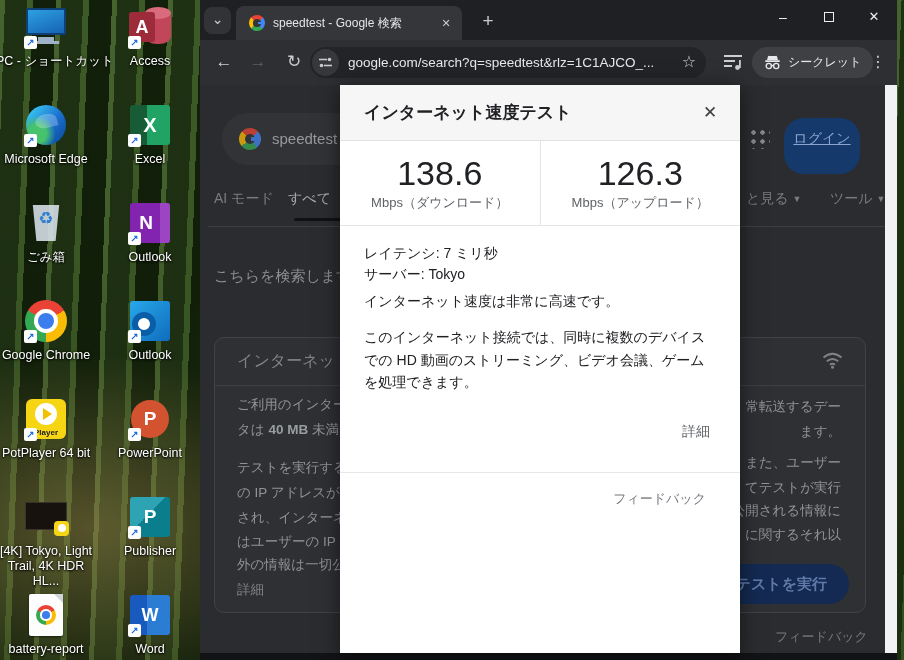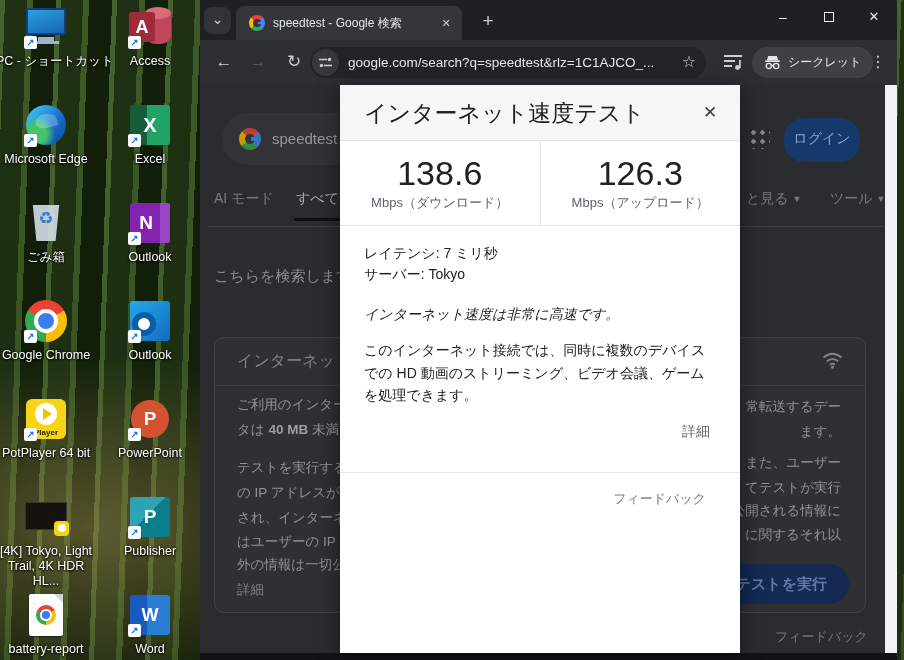--- a/index.html
+++ b/index.html
@@ -92,22 +92,22 @@
     display:flex; align-items:center; gap:7px; color:#e6e7e9; font-size:12px; }
   .menu3 { position:absolute; left:666px; top:6px; width:24px; height:32px; color:#ccced1; font-size:16px; line-height:32px; text-align:center; }
 
   
   .content { position:absolute; left:0; top:85px; width:697px; height:568px; background:#2b2c2f; overflow:hidden; }
   .sbox { position:absolute; left:22px; top:28px; width:502px; height:52px; border-radius:26px; background:#323336; }
   .sbox .g { position:absolute; left:17px; top:15px; width:22px; height:22px; opacity:.75; }
   .sbox .q { position:absolute; left:50px; top:0; line-height:52px; font-size:15px; color:#97999c; }
   .appsgrid { position:absolute; left:548px; top:42px; width:22px; height:22px;
     background:radial-gradient(#85888b 2px, transparent 2.4px); background-size:9px 9px; background-position:1px 1px; }
-  .loginbtn { position:absolute; left:584px; top:33px; width:76px; height:44px; border-radius:20px; background:#15396b;
-    color:#8aa4cf; font-size:14px; text-align:center; line-height:40px; }
+  .loginbtn { position:absolute; left:584px; top:33px; width:76px; height:56px; border-radius:20px; background:#15396b;
+    color:#8aa4cf; font-size:14px; text-align:center; line-height:40px;text-decoration:underline; }
   .ptab { position:absolute; top:105px; font-size:14px; color:#797c7f; }
   .ptab.sel { color:#a7aaae; }
   .underline { position:absolute; left:94px; top:133px; width:58px; height:3px; background:#101113; border-radius:2px; }
   .caret { font-size:9px; position:relative; top:-1px; }
   .tabs-divider { position:absolute; left:8px; top:141px; width:677px; height:1px; background:#3d3f42; }
   .hint { position:absolute; left:14px; top:182px; font-size:15px; color:#8b8e91; }
   .card { position:absolute; left:14px; top:252px; width:652px; height:276px; border:1px solid #404246; border-radius:10px; background:#2f3034; }
   .card .ct { position:absolute; left:22px; top:13px; font-size:16px; color:#808386; }
   .card .wifi { position:absolute; right:22px; top:14px; }
   .card .cdiv { position:absolute; left:0; top:47px; width:100%; height:1px; background:#3d3f42; }
@@ -118,30 +118,30 @@
   .runbtn { position:absolute; right:16px; top:226px; height:40px; line-height:40px; padding:0 22px; border-radius:20px;
     background:#142a52; color:#5f7aa9; font-size:15px; font-weight:bold; white-space:nowrap; }
   .pfeedback { position:absolute; left:575px; top:543px; font-size:13px; color:#77797c; }
   .bottomstrip { position:absolute; left:0; top:653px; width:697px; height:7px; background:#121315; }
   .scrollbar { position:absolute; left:685px; top:85px; width:12px; height:568px; background:#f1f2f3; z-index:30; }
 
   
   .dialog { position:absolute; left:140px; top:85px; width:400px; height:568px; background:#fff; z-index:40;
     box-shadow:0 3px 20px rgba(0,0,0,.55); }
   .dhead { position:absolute; left:0; top:0; width:100%; height:56px; background:#f6f6f6; border-bottom:1px solid #e2e2e2; }
-  .dhead .dt { position:absolute; left:24px; top:0; line-height:56px; font-size:23px; color:#202124; }
+  .dhead .dt { position:absolute; left:24px; top:0; line-height:56px; font-size:17px; color:#202124;font-weight:bold; }
   .dclose { position:absolute; right:16px; top:14px; width:28px; height:28px; text-align:center; line-height:28px; font-size:17px; color:#3c4043; }
   .metrics { position:absolute; left:0; top:56px; width:100%; height:85px; border-bottom:1px solid #e5e5e5; display:flex; }
   .mcell { flex:1; display:flex; flex-direction:column; align-items:center; justify-content:center; }
   .mdiv { width:1px; background:#e5e5e5; }
   .mnum { font-size:34px; color:#202124; line-height:38px; }
   .munit { font-size:13px; color:#5f6368; margin-top:2px; }
   .dbody { position:absolute; left:24px; top:158px; width:352px; font-size:14px; color:#202124; }
   .dline { line-height:21px; }
-  .dverdict { margin-top:19px; line-height:21px;font-style:italic; }
+  .dverdict { margin-top:6px; line-height:21px; }
   .dpara { margin-top:14px; line-height:22.5px; }
   .dfooter { position:absolute; top:327px; right:30px; height:40px; display:flex; align-items:center; gap:26px; }
   .ddetail { font-size:14px; color:#5f6368; }
   .retest { background:#1a73e8; color:#fff; font-size:14px; font-weight:bold; border-radius:19px; padding:10px 21px; }
   .ddiv { position:absolute; left:0; top:387px; width:100%; height:1px; background:#e8e8e8; }
   .dfeedback { position:absolute; top:405px; right:34px; font-size:13px; color:#75797e; }
 </style>
 </head>
 <body>
 
@@ -320,21 +320,21 @@
 
   <div class="content">
     <div class="sbox">
       <span class="g g-logo onlight"></span>
       <span class="q">speedtest</span>
     </div>
     <div class="appsgrid"></div>
     <div class="loginbtn">ログイン</div>
 
     <div class="ptab" style="left:14px;">AI モード</div>
-    <div class="ptab sel" style="left:96px;">すべて</div>
+    <div class="ptab sel" style="left:88px;">すべて</div>
     <div class="underline"></div>
     <div class="ptab" style="left:546px;"><span>と見る</span> <span class="caret">▼</span></div>
     <div class="ptab" style="left:630px;"><span>ツール</span> <span class="caret">▼</span></div>
     <div class="tabs-divider"></div>
 
     <div class="hint">こちらを検索します</div>
 
     <div class="card">
       <div class="ct">インターネット</div>
       <div class="wifi">

